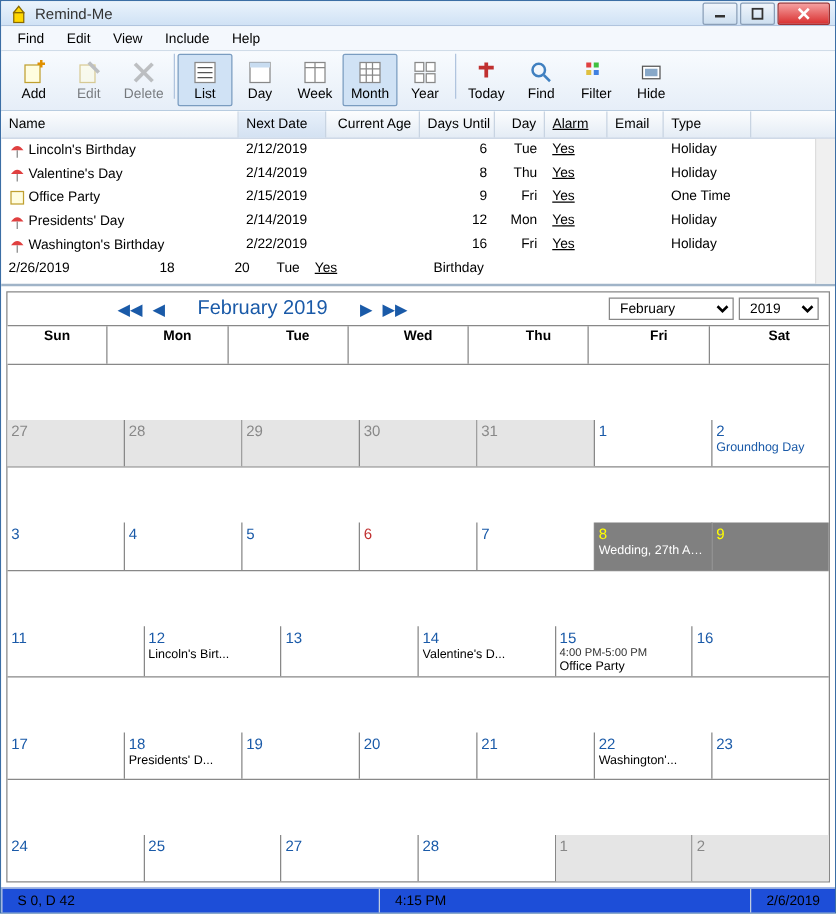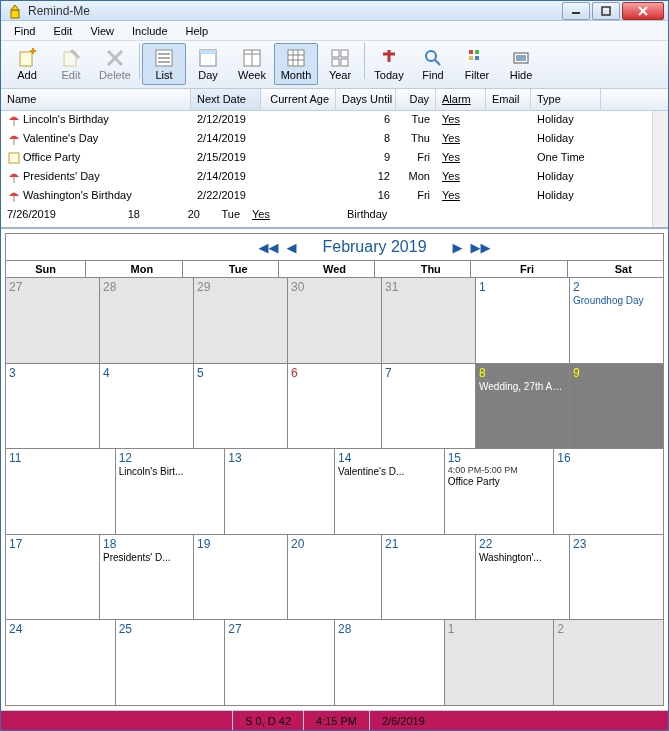--- a/index.html
+++ b/index.html
@@ -30,39 +30,39 @@
 .row-icon { width: 14px; height: 14px; display: inline-block; margin-right: 2px; vertical-align: middle; }
 .scrollbar-v { position: absolute; right: 0; top: 22px; width: 16px; height: 118px; background: #f0f0f0; border-left: 1px solid #ddd; }
 .cal-area { flex: 1; padding: 4px; background: #fff; display: flex; flex-direction: column; }
 .cal-border { flex: 1; border: 1px solid #888; display: flex; flex-direction: column; }
 .cal-nav { height: 26px; display: flex; align-items: center; justify-content: center; padding: 0 8px; gap: 6px; }
 .cal-nav-arrows { display: flex; gap: 8px; }
 .cal-arrow { color: #1a5aa8; cursor: pointer; font-size: 13px; }
 .cal-title { font-size: 16px; color: #1a5aa8; margin: 0 20px; }
 .cal-selects { display: flex; gap: 4px; margin-left: auto; }
 .cal-select { border: 1px solid #888; background: #fff; font-size: 11px; padding: 1px 4px; font-family: inherit; }
-.cal-dayheader { height: 18px; display: flex; border-top: 1px solid #888; border-bottom: 1px solid #888; background: #fff; gap: 16px; }
+.cal-dayheader { height: 32px; display: flex; border-top: 1px solid #888; border-bottom: 1px solid #888; background: #fff; gap: 16px; }
 .cal-dayheader .dh { flex: 1; text-align: center; font-weight: bold; font-size: 11px; padding: 2px 0; border-right: 1px solid #888; }
 .cal-dayheader .dh:last-child { border-right: none; }
 .cal-grid { flex: 1; display: flex; flex-direction: column; }
 .cal-week { flex: 1; display: flex; border-bottom: 1px solid #888; }
 .cal-week:last-child { border-bottom: none; }
-.cal-day { flex: 1; border-right: 1px solid #888; padding: 2px 3px; font-size: 11px; position: relative; overflow: hidden; }
+.cal-day { flex: 1; border-right: 1px solid #888; padding: 2px 3px; font-size: 11px; position: relative; overflow: hidden; margin-top: 44px; }
 .cal-day:last-child { border-right: none; }
 .cal-day.outside { background: #e5e5e5; color: #888; }
 .cal-day .daynum { color: #1a5aa8; font-size: 12px; }
 .cal-day.outside .daynum { color: #888; }
 .cal-day.today .daynum { color: #c03030; }
 .cal-day.selected { background: #808080; }
 .cal-day.selected .daynum { color: #ffff00; }
 .cal-day.selected .event { color: #fff; }
 .cal-day .event { font-size: 10px; color: #000; margin-top: 1px; white-space: nowrap; overflow: hidden; text-overflow: ellipsis; }
 .cal-day .event.holiday { color: #1a5aa8; }
 .cal-day .event-time { font-size: 9px; color: #333; }
-.statusbar { height: 20px; background: #be185d; border-top: 1px solid #c0cde0; display: flex; align-items: center; justify-content: center; font-size: 11px; }
+.statusbar { height: 20px; background: #1d4ed8; border-top: 1px solid #c0cde0; display: flex; align-items: center; justify-content: space-between; font-size: 11px; }
 .status-sec { border-left: 1px solid #c0cde0; padding: 0 12px; height: 100%; display: flex; align-items: center; }
 .col-name { width: 190px; }
 .col-date { width: 70px; }
 .col-age { width: 75px; text-align: right; }
 .col-days { width: 60px; text-align: right; }
 .col-day { width: 40px; text-align: right; }
 .col-alarm { width: 50px; text-decoration: underline; }
 .col-email { width: 45px; }
 .col-type { width: 70px; }
 </style>
@@ -300,21 +300,21 @@
               </svg></span>Washington's Birthday</div>
           <div class="cell col-date">2/22/2019</div>
           <div class="cell col-age"></div>
           <div class="cell col-days">16</div>
           <div class="cell col-day">Fri</div>
           <div class="cell col-alarm">Yes</div>
           <div class="cell col-email"></div>
           <div class="cell col-type">Holiday</div>
         </div>
         <div class="list-row">
-          <div class="cell col-date">7/26/2019</div>
+          <div class="cell col-date">2/26/2019</div>
           <div class="cell col-age">18</div>
           <div class="cell col-days">20</div>
           <div class="cell col-day">Tue</div>
           <div class="cell col-alarm">Yes</div>
           <div class="cell col-email"></div>
           <div class="cell col-type">Birthday</div>
         </div>
         <div class="list-row">
           <div class="cell col-name"><span class="row-icon"><svg width="14" height="14">
                 <path d="M2 7 Q7 0 12 7 Z" fill="#e04040"></path>
@@ -334,20 +334,24 @@
     <div class="cal-border">
       <div class="cal-nav">
         <div class="cal-nav-arrows" style="margin-left:80px;">
           <span class="cal-arrow">◀◀</span>
           <span class="cal-arrow">◀</span>
         </div>
         <span class="cal-title">February 2019</span>
         <div class="cal-nav-arrows">
           <span class="cal-arrow">▶</span>
           <span class="cal-arrow">▶▶</span>
+        </div>
+        <div class="cal-selects">
+          <select class="cal-select" style="width:100px;"><option>February</option></select>
+          <select class="cal-select" style="width:64px;"><option>2019</option></select>
         </div>
       </div>
       <div class="cal-dayheader" id="cal-dayheader">
           <div class="dh">Sun</div>
           <div class="dh">Mon</div>
           <div class="dh">Tue</div>
           <div class="dh">Wed</div>
           <div class="dh">Thu</div>
           <div class="dh">Fri</div>
           <div class="dh">Sat</div>

